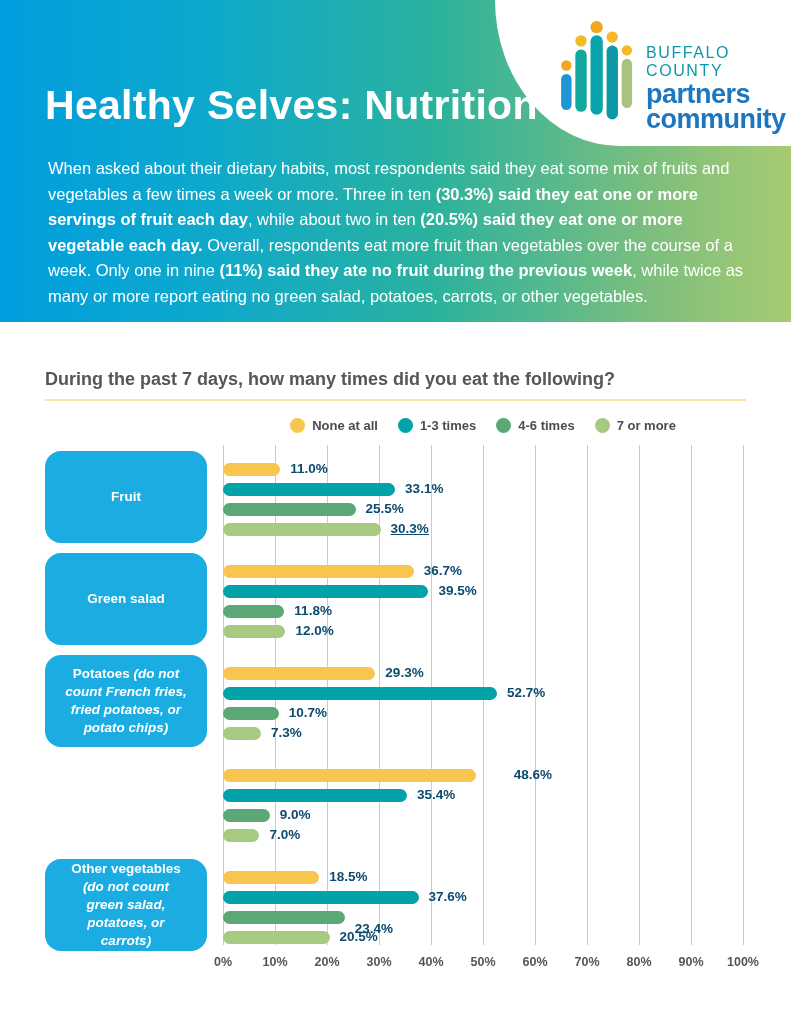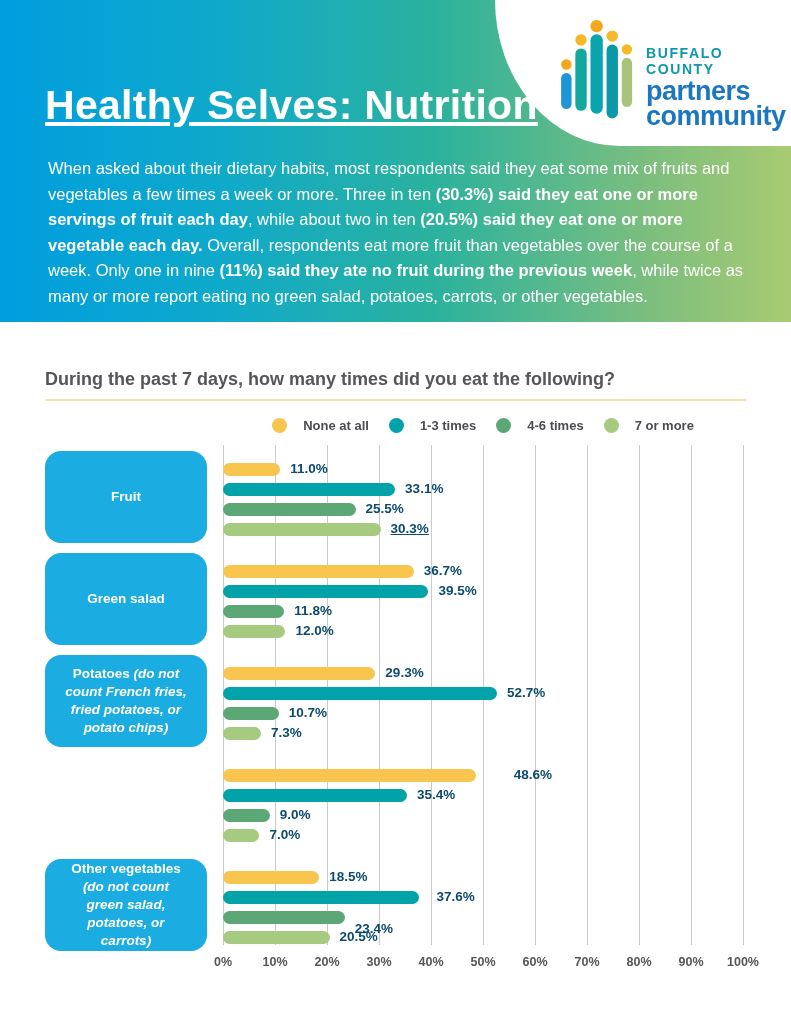--- a/index.html
+++ b/index.html
@@ -6,33 +6,33 @@
   .page{position:relative;width:791px;height:1024px;overflow:hidden;background:#ffffff;
         font-family:"Liberation Sans",sans-serif;}
 
   
   .header{position:absolute;left:0;top:0;width:791px;height:322px;
           background:linear-gradient(90deg,#009EDF 0%,#0FA9CA 28%,#2BB29D 55%,#7CBE7E 82%,#A8CB72 100%);}
   .logo-blob{position:absolute;top:0;right:0;width:296px;height:146px;background:#ffffff;
              border-bottom-left-radius:125px 146px;}
   .logo{position:absolute;left:66px;top:20px;display:flex;align-items:center;gap:9px;}
   .logo-text{display:flex;flex-direction:column;}
-  .logo-org-top{color:#0E98A9;font-size:14px;font-weight:bold;letter-spacing:1.6px;margin-bottom:2px;margin-top:24px;}
+  .logo-org-top{color:#0E98A9;font-size:16px;font-weight:normal;letter-spacing:1.6px;margin-bottom:2px;margin-top:24px;}
   .logo-org-main{color:#1C76C0;font-size:27px;font-weight:bold;line-height:0.93;letter-spacing:-0.5px;}
   .eyebrow{position:absolute;left:48px;top:60px;color:#EFCD4F;font-size:16px;font-weight:bold;}
-  .h1{position:absolute;left:45px;top:82px;color:#ffffff;font-size:41px;font-weight:bold;letter-spacing:0.3px;text-decoration:underline;}
+  .h1{position:absolute;left:45px;top:82px;color:#ffffff;font-size:41px;font-weight:bold;letter-spacing:0.3px;}
   .intro{position:absolute;left:48px;top:156px;width:706px;color:#ffffff;font-size:16.5px;line-height:1.55;}
   .intro .b{font-weight:bold;}
 
   
   .chart-title{position:absolute;left:45px;top:369px;color:#55565A;font-size:18px;font-weight:bold;}
   .title-rule{position:absolute;left:45px;top:399px;width:701px;height:2px;background:#F7E3A3;}
   .legend{position:absolute;left:223px;top:418px;width:520px;display:flex;justify-content:center;
           gap:20px;align-items:center;}
-  .legend-item{display:flex;align-items:center;gap:16px;color:#4B4C51;font-size:13px;font-weight:bold;}
+  .legend-item{display:flex;align-items:center;gap:7px;color:#4B4C51;font-size:13px;font-weight:bold;}
   .legend-dot{width:15px;height:15px;border-radius:50%;flex:0 0 auto;}
 
   .chart{position:absolute;left:0;top:445px;width:791px;height:560px;}
   .gridline{position:absolute;top:0;width:1px;height:500px;background:#CBCBCB;}
   .x-tick{position:absolute;top:510px;width:60px;text-align:center;color:#55565A;
           font-size:12.5px;font-weight:bold;}
   .group{position:absolute;left:0;width:791px;height:96px;}
   .cat-box{position:absolute;left:45px;top:0;width:162px;height:92px;background:#1BACE2;
            border-radius:16px;color:#ffffff;display:flex;align-items:center;justify-content:center;
            text-align:center;font-size:13.5px;font-weight:bold;line-height:1.32;
@@ -170,21 +170,21 @@
           <div class="bar" style="top: 72px; left: 223px; width: 36.4px; background: rgb(165, 202, 128);"></div>
           <div class="bar-label" style="top: 70px; left: 269.4px;">7.0%</div>
         </div>
         <div class="group" style="top: 414px;">
           <div class="cat-box" style="background: rgb(27, 172, 226);">
             <div><span>Other vegetables</span><span class="cat-italic"> (do not count green salad, potatoes, or carrots)</span></div>
           </div>
           <div class="bar" style="top: 12px; left: 223px; width: 96.2px; background: rgb(248, 197, 79);"></div>
           <div class="bar-label" style="top: 10px; left: 329.2px;">18.5%</div>
           <div class="bar" style="top: 32px; left: 223px; width: 195.52px; background: rgb(1, 163, 169);"></div>
-          <div class="bar-label" style="top: 30px; left: 428.52px; margin-left: 8px;">37.6%</div>
+          <div class="bar-label" style="top: 30px; left: 428.52px;">37.6%</div>
           <div class="bar" style="top: 52px; left: 223px; width: 121.68px; background: rgb(91, 168, 118);"></div>
           <div class="bar-label" style="top: 62px; left: 354.68px;">23.4%</div>
           <div class="bar" style="top: 72px; left: 223px; width: 106.6px; background: rgb(165, 202, 128);"></div>
           <div class="bar-label" style="top: 70px; left: 339.6px;">20.5%</div>
         </div>
       </div>
   </div>
 
 </div>
 

